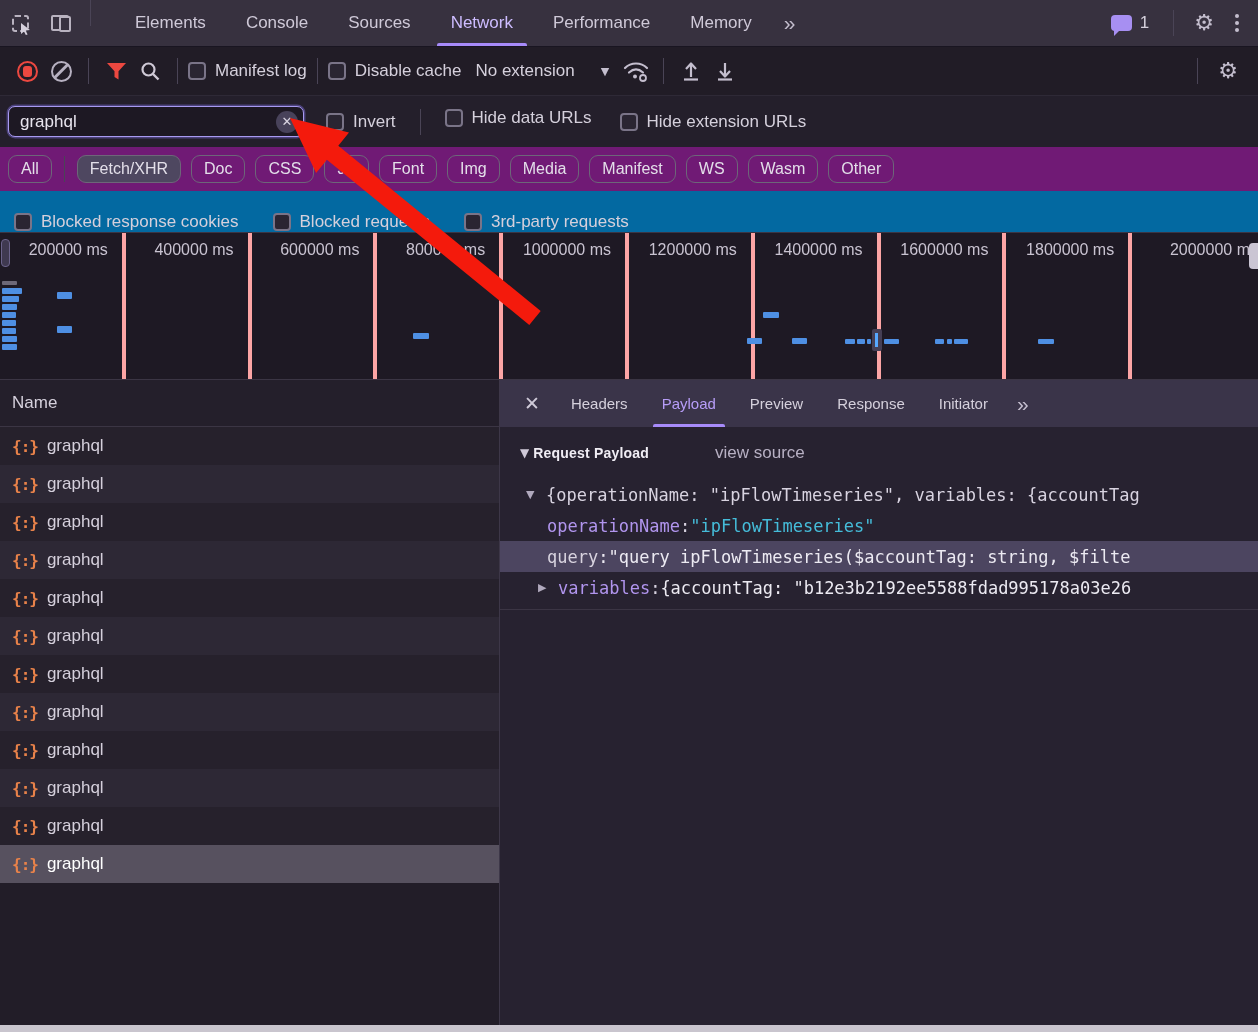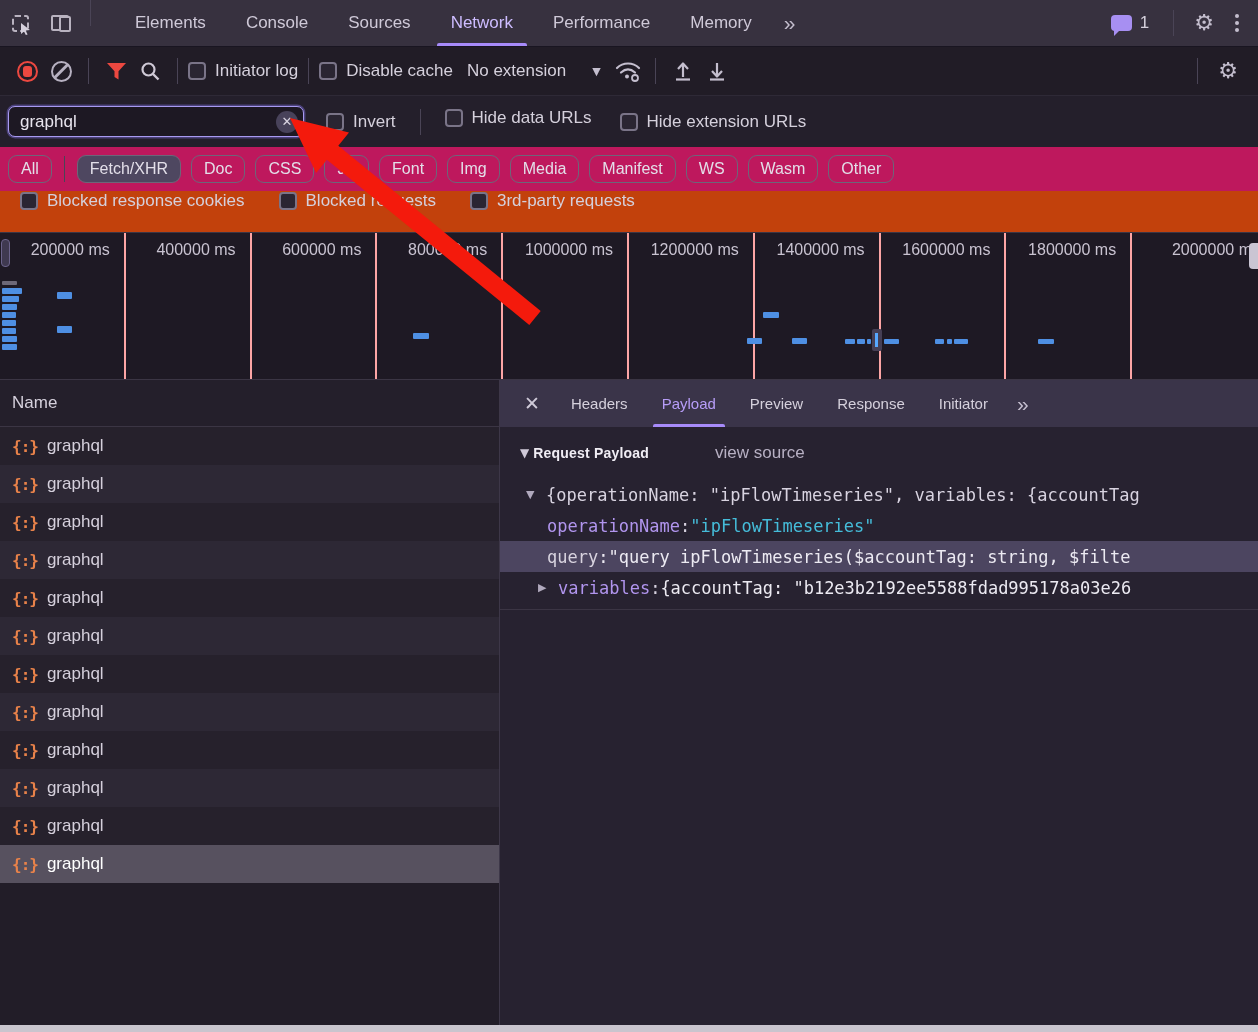--- a/index.html
+++ b/index.html
@@ -44,31 +44,31 @@
   .caret { font-size:11px; color:#c4bece; font-family:"DejaVu Sans", sans-serif; }
   .spacer { flex:1; }
 
   
   .filterbar { height:51px; background:#241f2b; display:flex; align-items:center; padding:0 8px; }
   .filterinput { position:relative; width:296px; height:31px; flex:none; margin-right:22px; }
   .filterinput input { width:100%; height:100%; background:#1d1823; border:1.5px solid #a89af0; box-shadow:0 0 0 1.5px rgba(125,106,220,.45); border-radius:7px; color:#e8e4ee; font-size:17px; padding:0 36px 0 11px; outline:none; font-family:"Liberation Sans", sans-serif; }
   .clearbtn { position:absolute; right:6px; top:50%; transform:translateY(-50%); width:22px; height:22px; border-radius:50%; background:#48425a; color:#d8d3e0; font-size:13px; display:flex; align-items:center; justify-content:center; cursor:pointer; }
 
   
-  .chipsrow { height:44px; background:#be185d; display:flex; align-items:center; padding:0 8px; gap:10px; }
+  .chipsrow { height:44px; background:#701a75; display:flex; align-items:center; padding:0 8px; gap:10px; }
   .chip { border:1px solid #6d6679; border-radius:9px; padding:4px 12px; font-size:16px; color:#e3dfe9; cursor:pointer; white-space:nowrap; }
   .chip.selected { background:#4e4760; border-color:#6d6679; }
 
   
-  .blockedrow { height:42px; background:#c2410c; display:flex; align-items:flex-start; padding:0 20px; gap:34px; border-bottom:1px solid #3b3544; }
+  .blockedrow { height:42px; background:#0369a1; display:flex; align-items:flex-end; padding:0 14px; gap:34px; border-bottom:1px solid #3b3544; }
 
   
   .overview { position:relative; height:147px; background:#1e1924; border-bottom:1px solid #3b3544; overflow:hidden; }
   .ticks { display:flex; height:100%; }
-  .tickcol { width:125.8px; flex:none; border-right:2px solid #fca5a5; height:100%; font-size:16px; color:#c9c3d1; text-align:right; padding:8px 14px 0 0; overflow:hidden; white-space:nowrap; }
+  .tickcol { width:125.8px; flex:none; border-right:4px solid #fca5a5; height:100%; font-size:16px; color:#c9c3d1; text-align:right; padding:8px 14px 0 0; overflow:hidden; white-space:nowrap; }
   .tickcol:last-child { padding-right:2px; transform:translateX(6px); }
   .barlayer { position:absolute; inset:0; }
   .wbar { position:absolute; border-radius:1px; }
   .wbar.blue { background:#4e8fe3; }
   .wbar.gray { background:#6d6878; }
   .wmarker { position:absolute; background:#463f55; border-radius:2px; }
   .wmarker i { position:absolute; left:3px; top:4px; width:3px; height:14px; background:#57a8ff; display:block; }
   .ohandle-l { position:absolute; left:1px; top:6px; width:9px; height:28px; border:1px solid #6b638a; background:#3f3950; border-radius:4px; }
   .ohandle-r { position:absolute; right:0; top:10px; width:9px; height:26px; background:#cac5d3; border-radius:4px 0 0 4px; }
 
@@ -174,21 +174,21 @@
     </div>
     <div class="tbtn">
       <svg class="ic" width="20" height="20" viewBox="0 0 20 20">
           <circle cx="8.5" cy="8.5" r="6" fill="none" stroke="#cfc9d6" stroke-width="2.2"></circle>
           <line x1="13" y1="13" x2="18.5" y2="18.5" stroke="#cfc9d6" stroke-width="2.4"></line>
         </svg>
     </div>
     <div class="vdiv"></div>
     <label class="cbrow">
       <span class="checkbox"></span>
-      <span class="cbl">Initiator log</span>
+      <span class="cbl">Manifest log</span>
     </label>
     <div class="vdiv"></div>
     <label class="cbrow">
       <span class="checkbox"></span>
       <span class="cbl">Disable cache</span>
     </label>
     <div class="throttle">
       <span class="lbl">No extension</span>
       <span class="caret">▼</span>
     </div>

